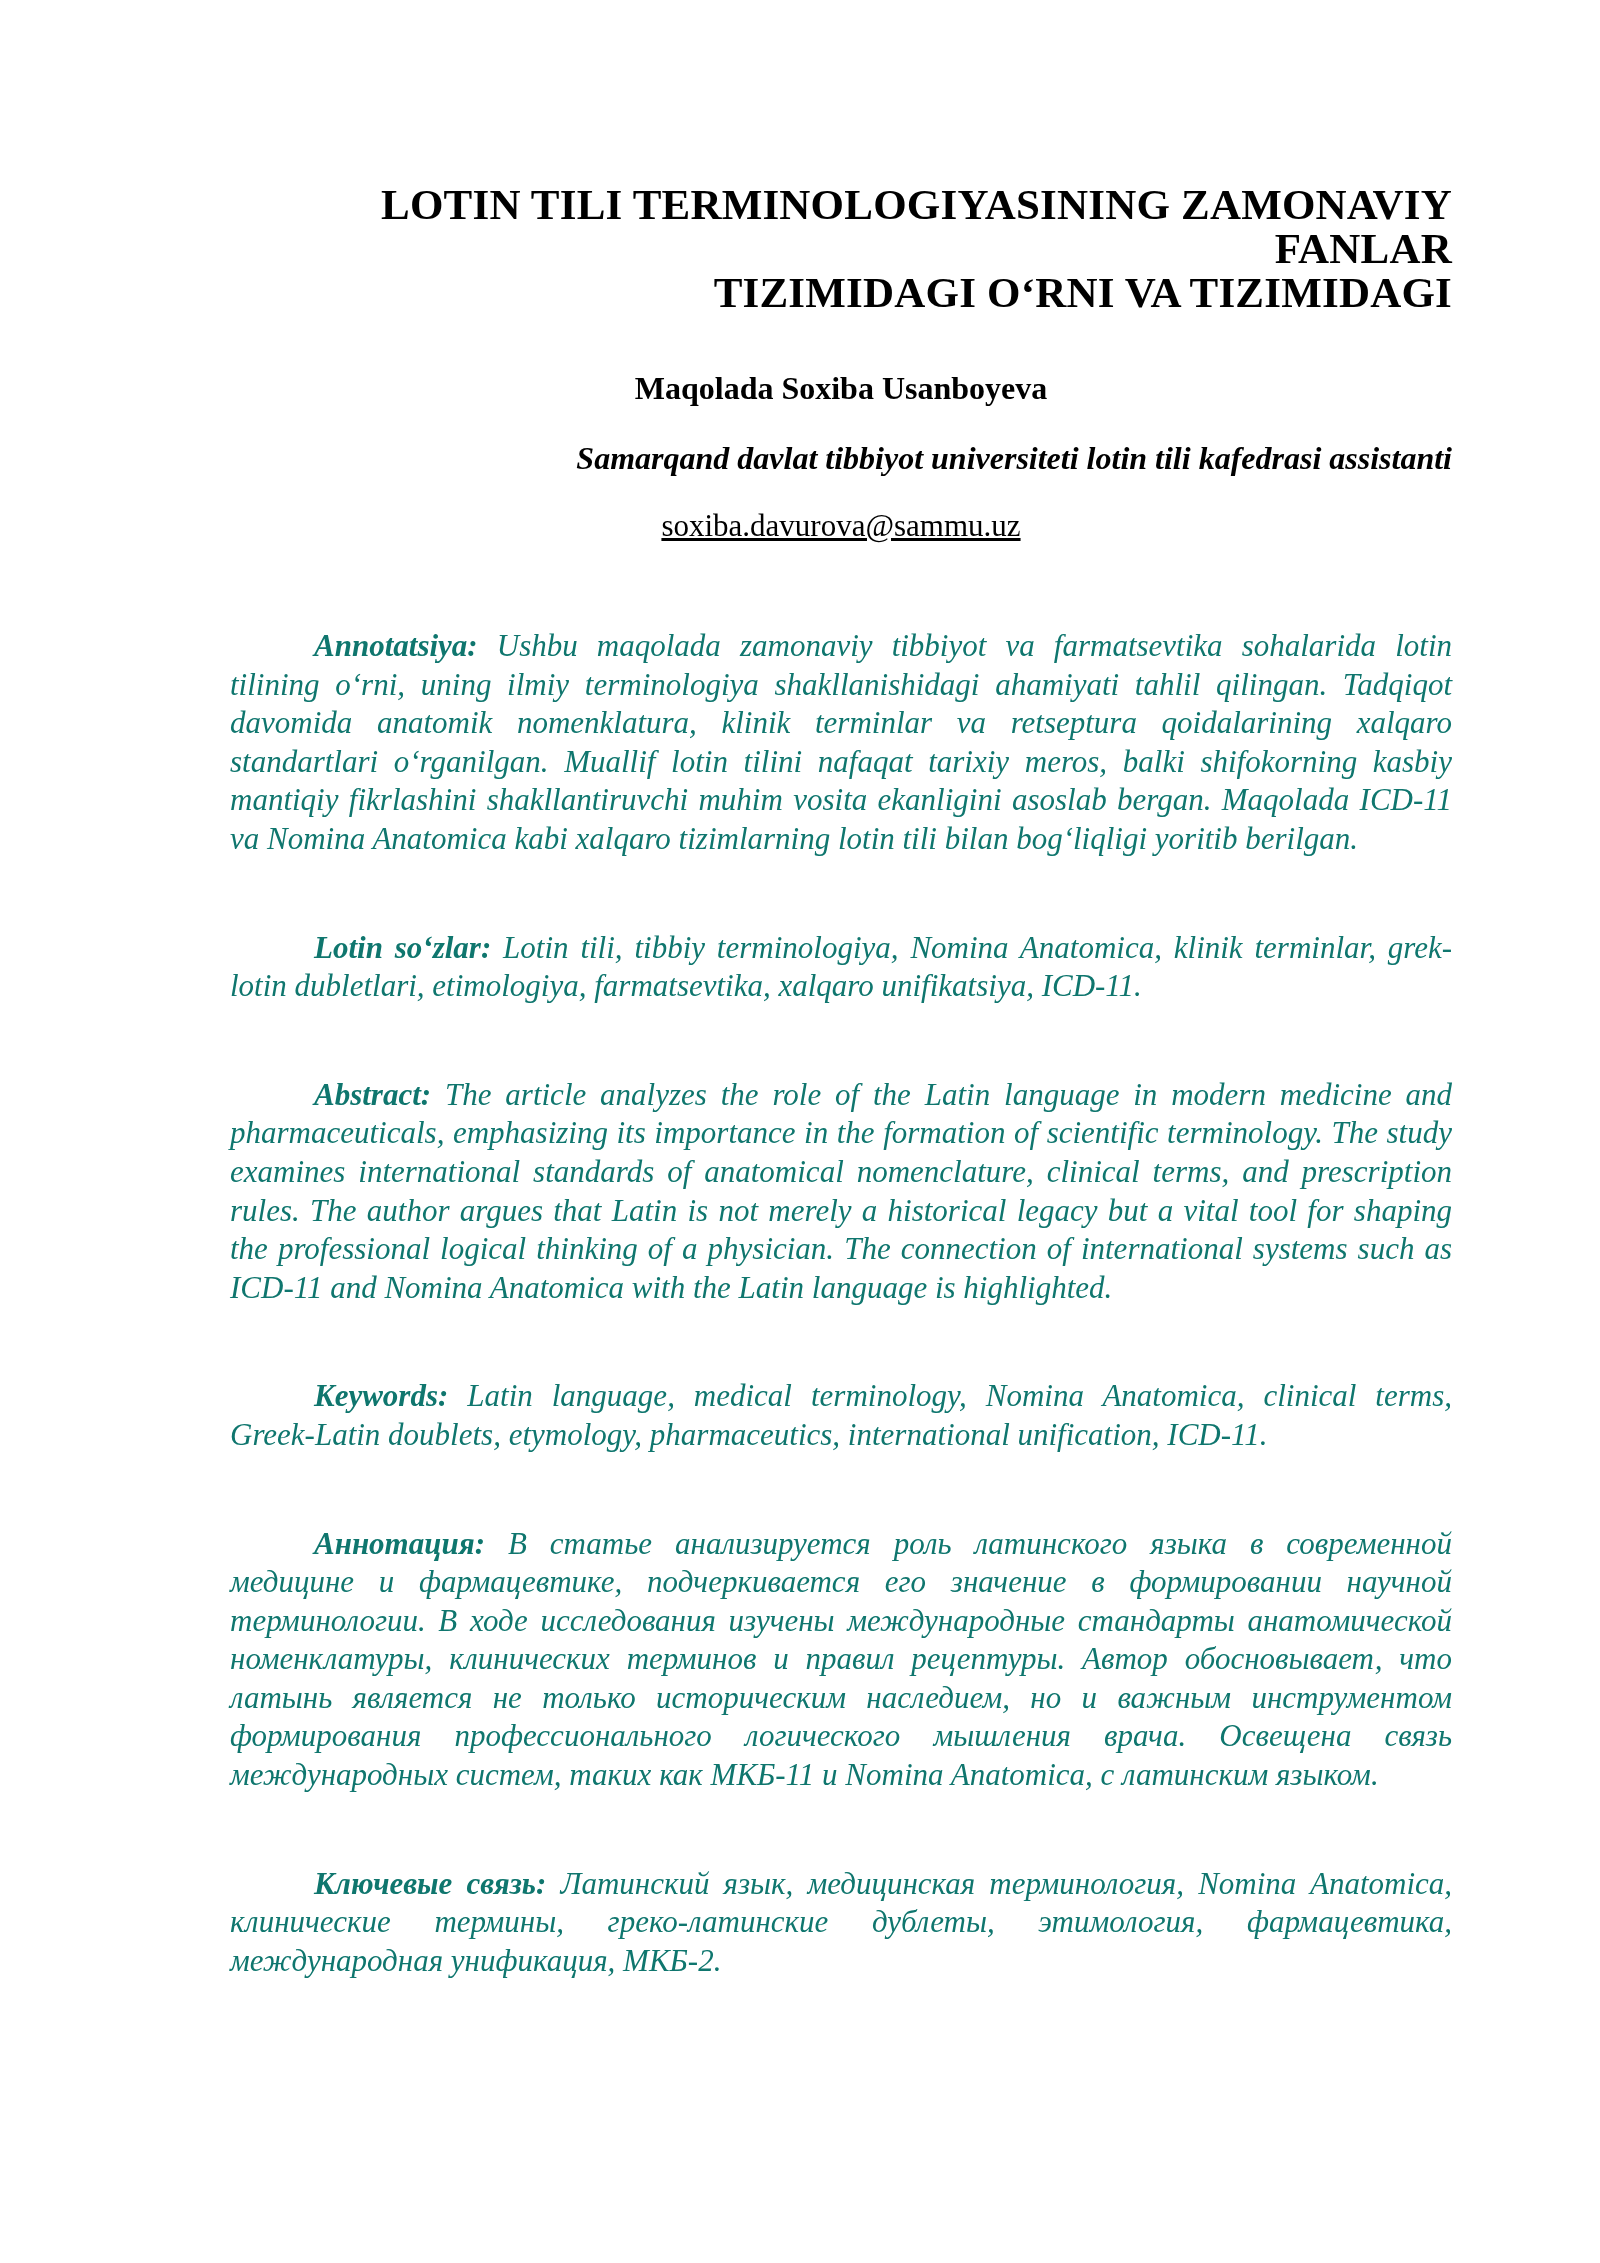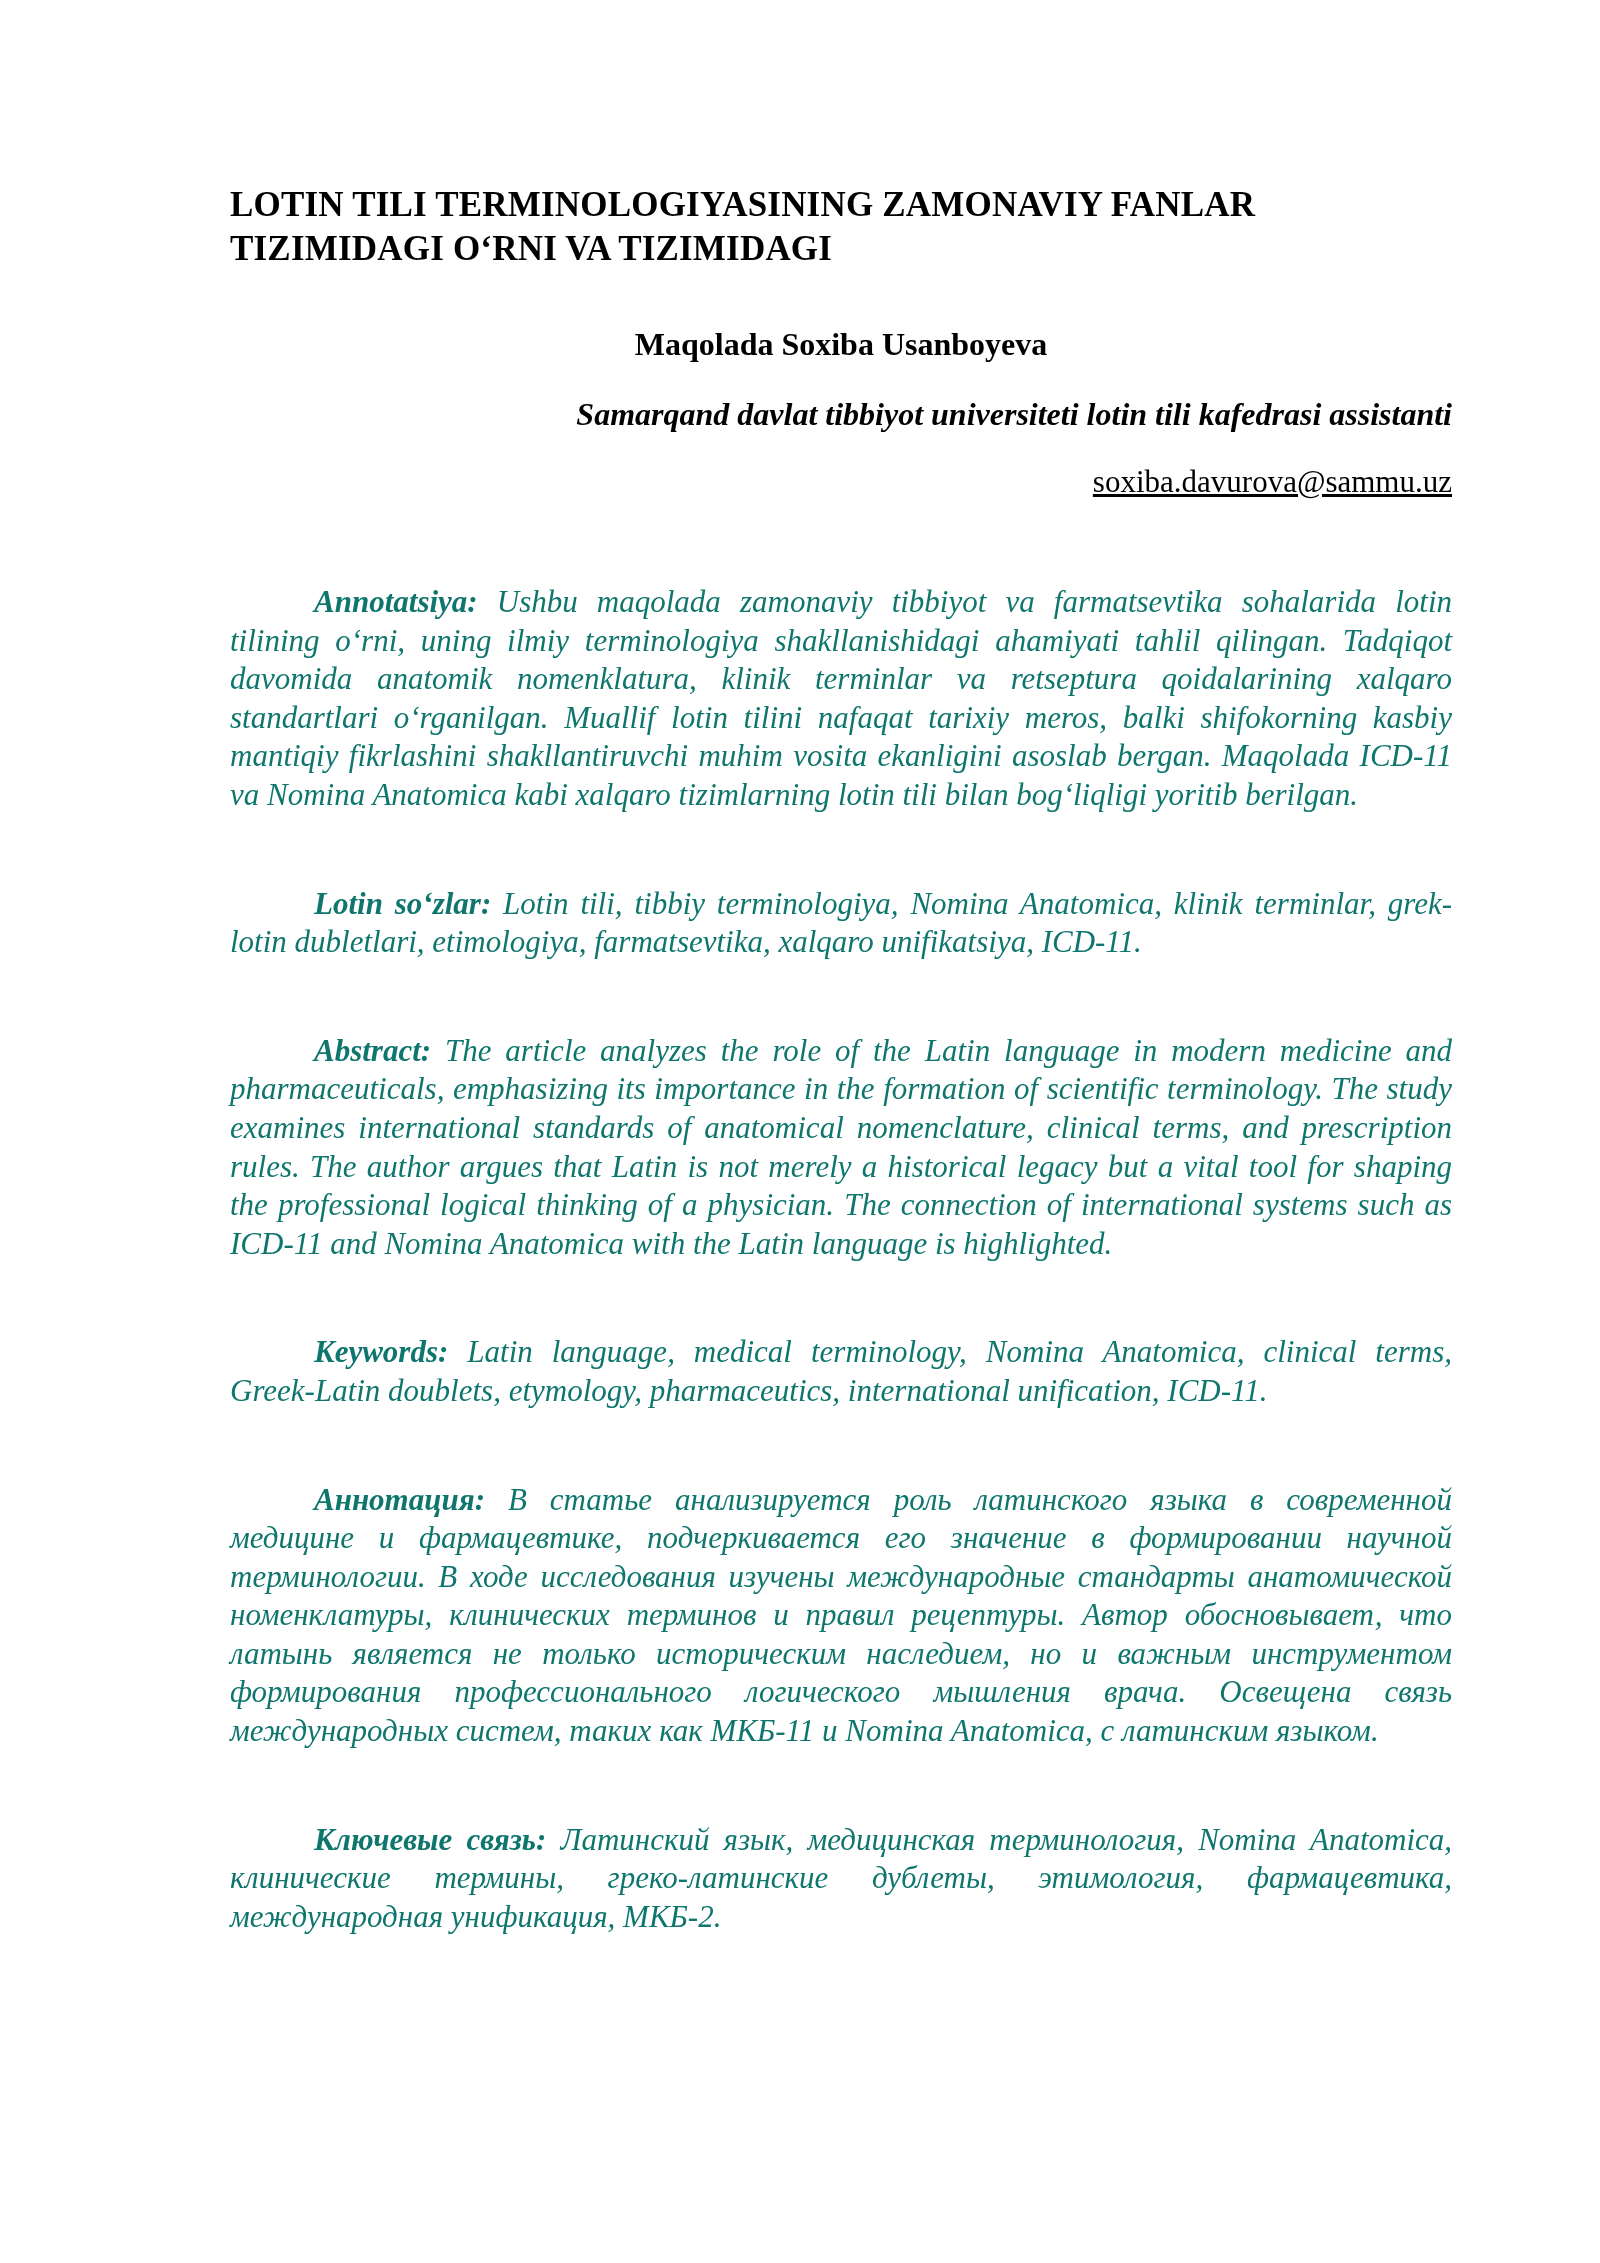--- a/index.html
+++ b/index.html
@@ -18,23 +18,23 @@
     position: relative;
     width: 1600px;
     height: 2263px;
     background: #ffffff;
   }
   .content {
     box-sizing: border-box;
     padding: 183px 148px 0 230px;
   }
   .doc-title {
-    text-align: left;
+    text-align: right;
     font-weight: bold;
-    font-size: 35px;
+    font-size: 43px;
     line-height: 44px;
     color: #000000;
     letter-spacing: 0.2px;
   }
   .author-line {
     margin-top: 52px;
     text-align: center;
     font-weight: bold;
     font-size: 32px;
     line-height: 42px;
@@ -44,21 +44,21 @@
     margin-top: 28px;
     text-align: right;
     font-weight: bold;
     font-style: italic;
     font-size: 32px;
     line-height: 42px;
     color: #000000;
   }
   .email-line {
     margin-top: 26px;
-    text-align: right;
+    text-align: center;
     font-size: 31px;
     line-height: 42px;
   }
   .email-link {
     color: #000000;
     text-decoration: underline;
     cursor: pointer;
   }
   .body-sections {
     margin-top: 80px;

